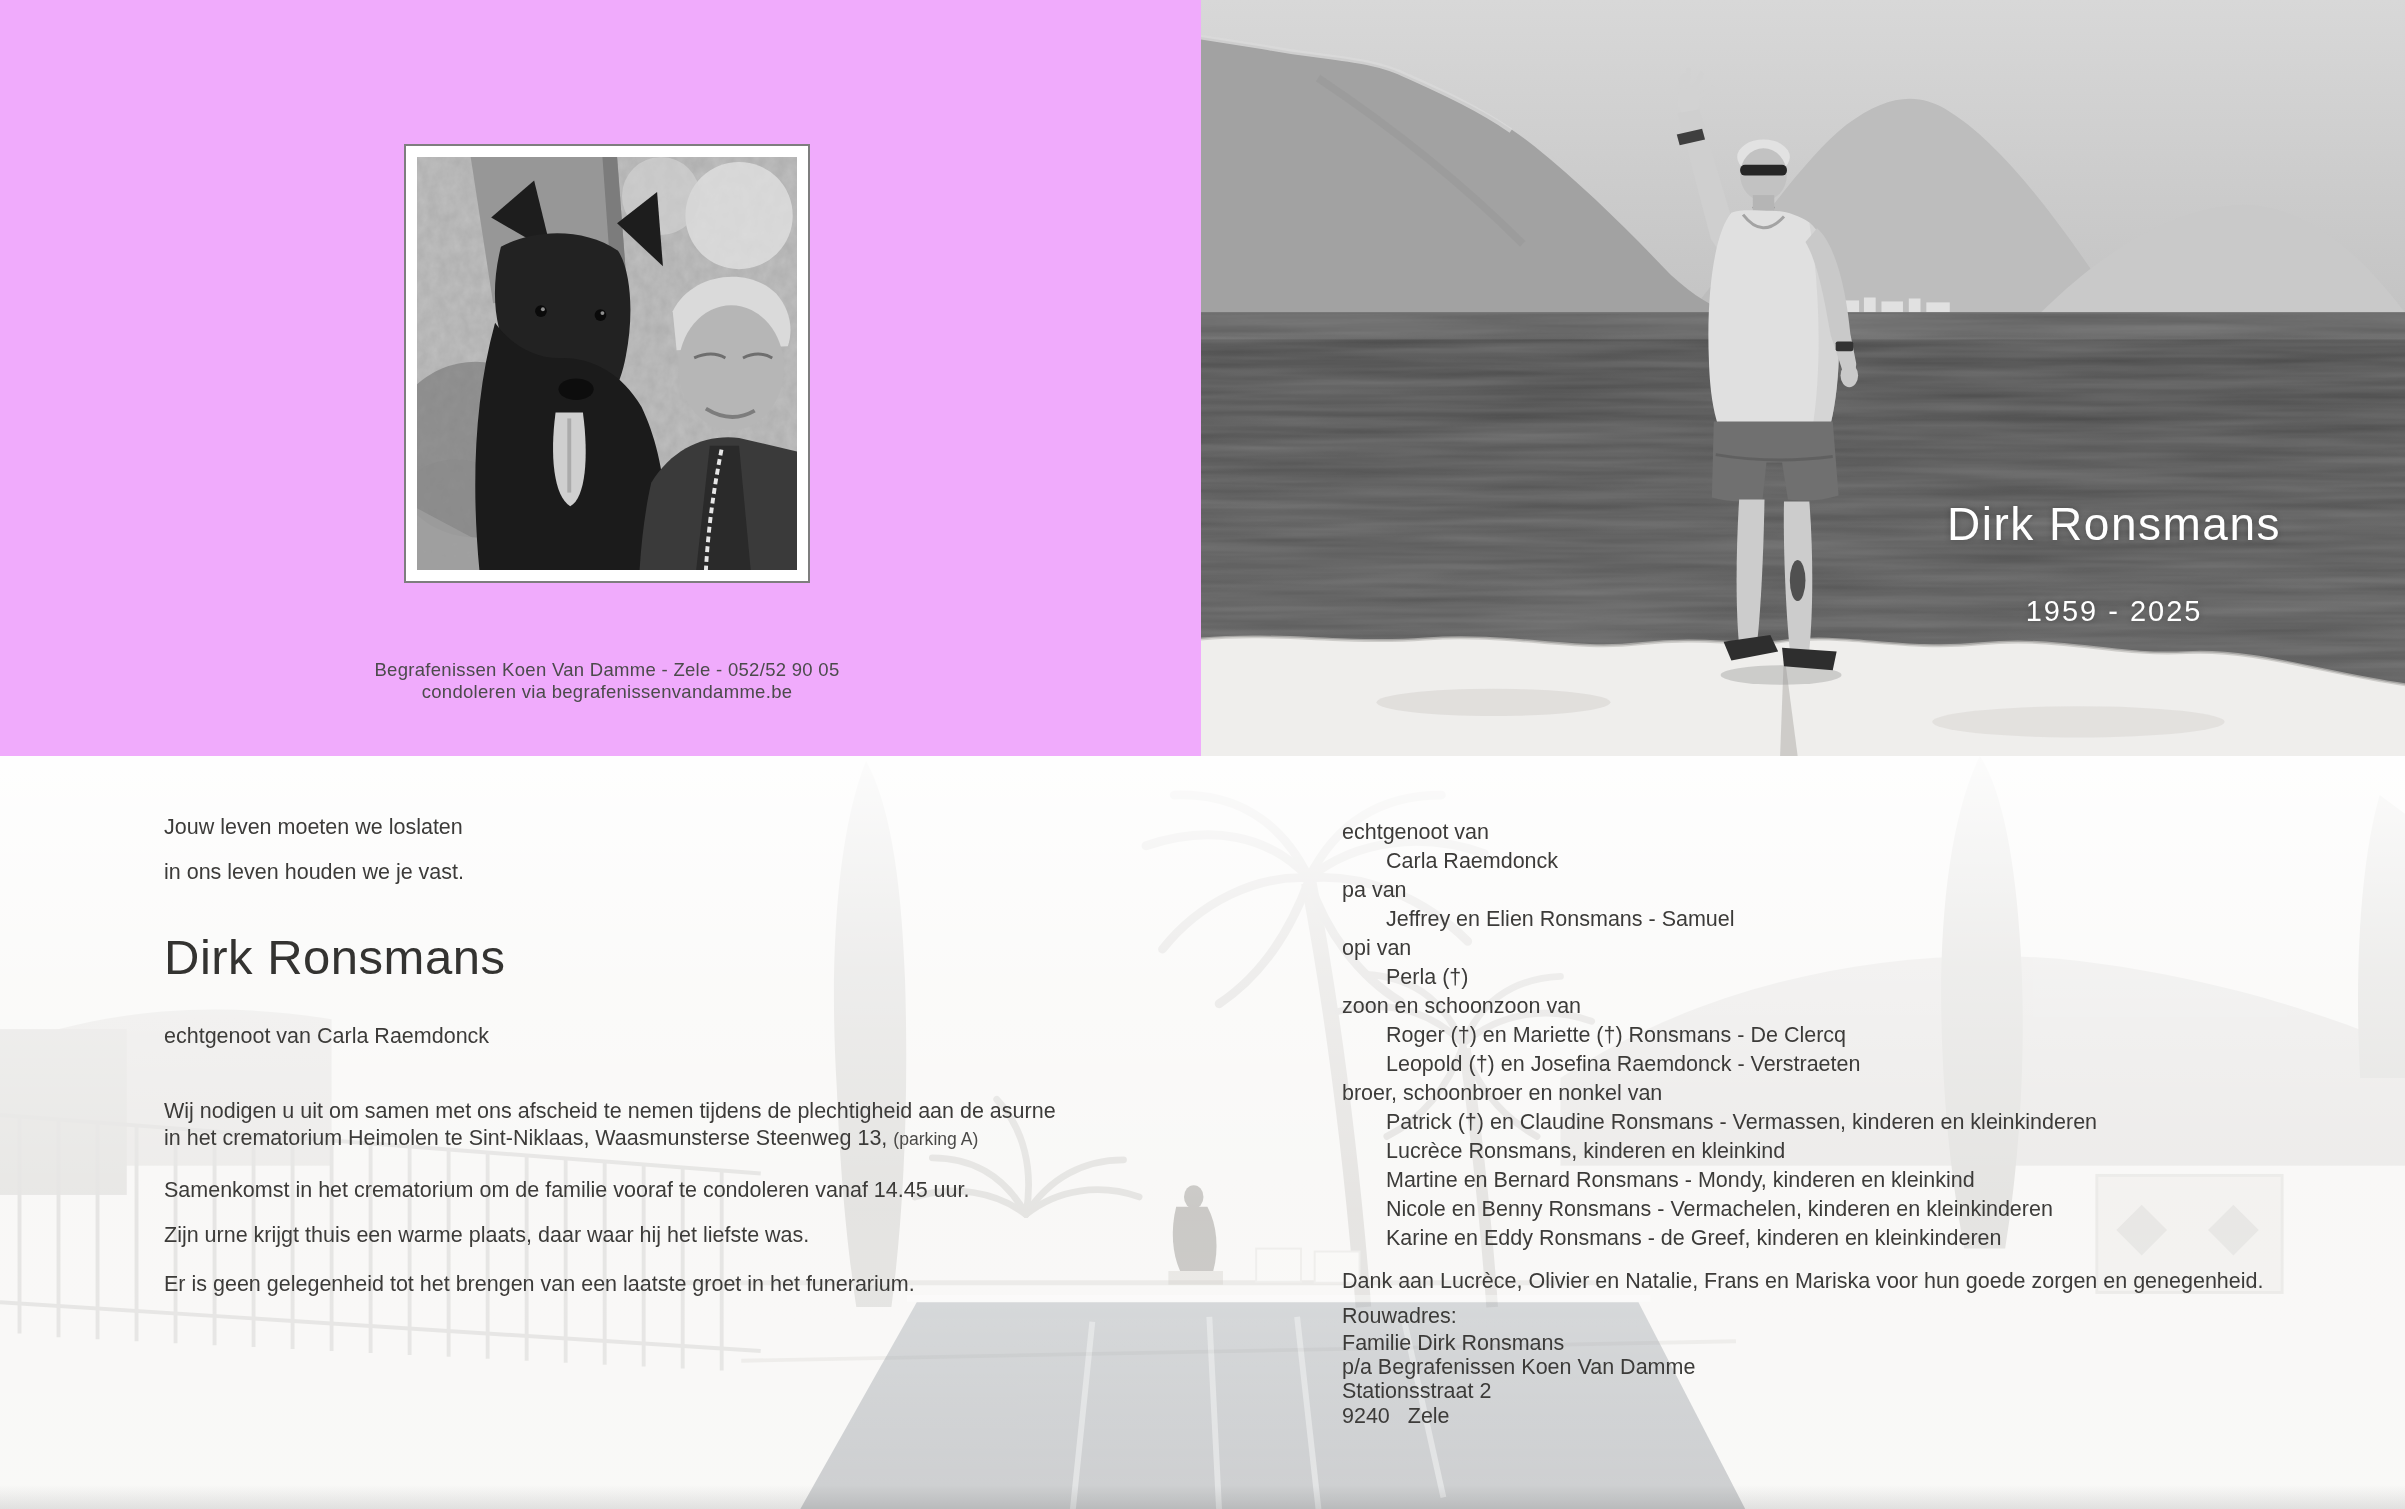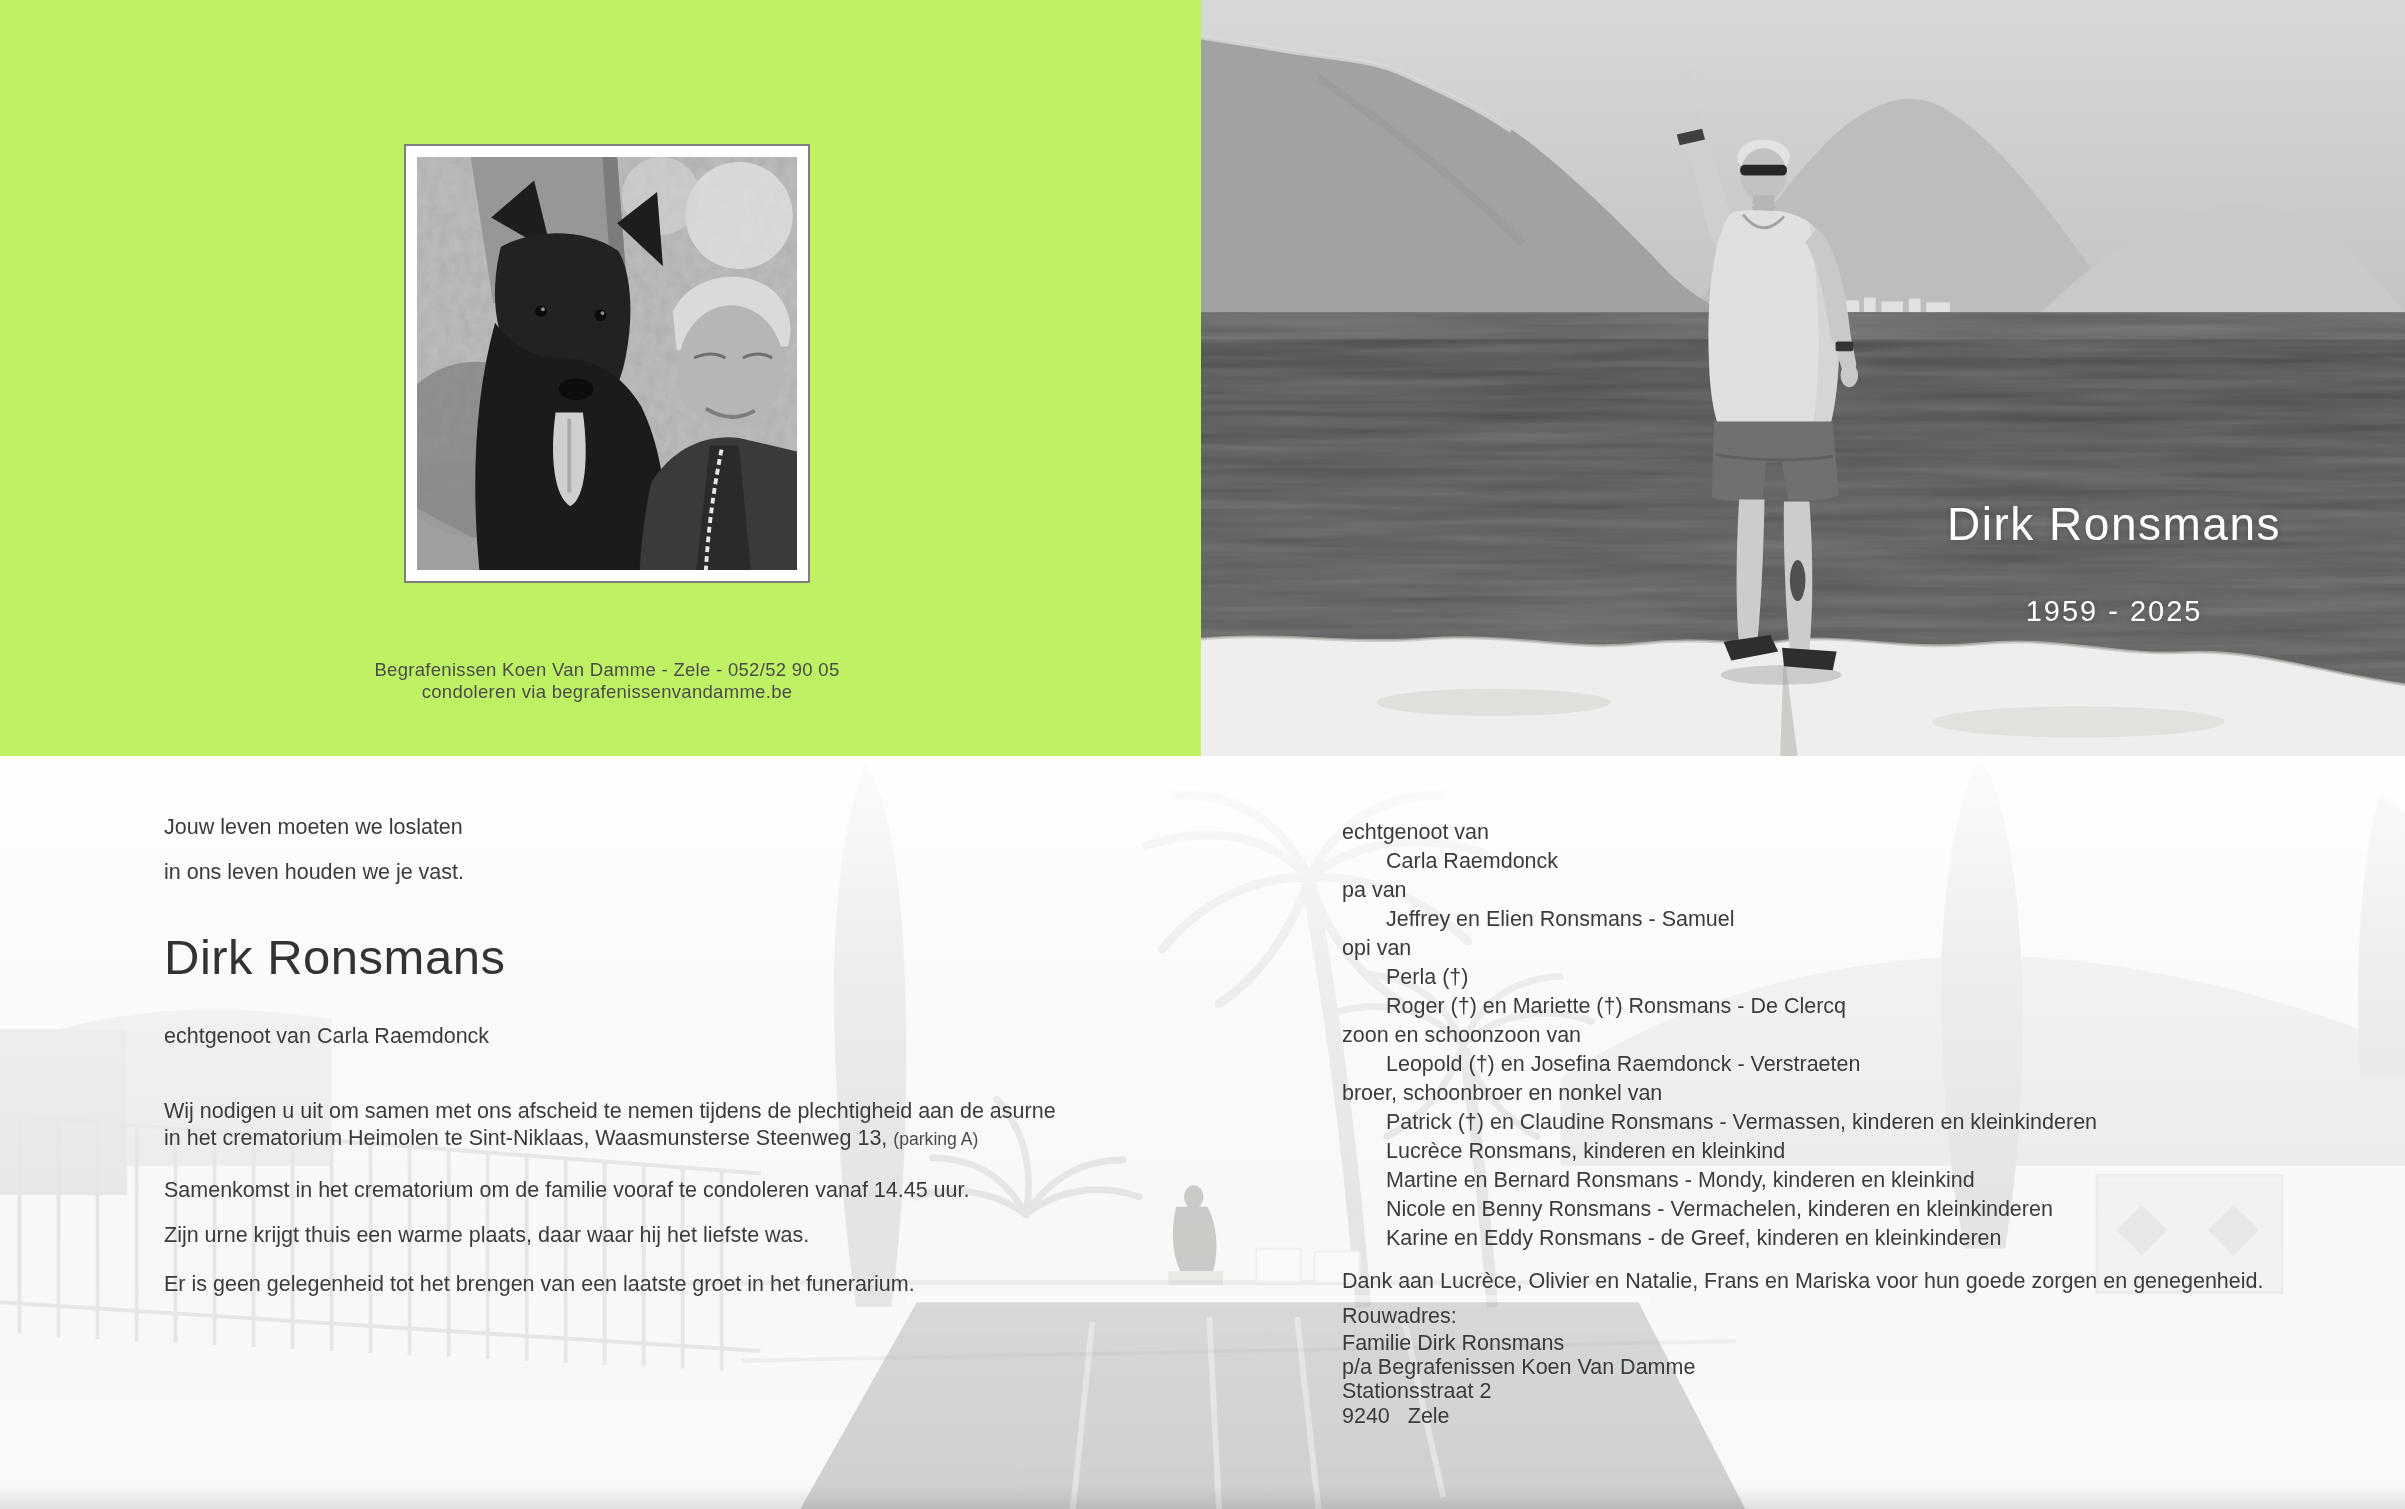--- a/index.html
+++ b/index.html
@@ -1,21 +1,21 @@
 <!DOCTYPE html>
 <html><head>
 <meta charset="utf-8">
 <style>
   html,body{margin:0;padding:0;background:#e9e9e9;}
   .card{
     position:relative;width:2406px;height:1510px;background:#ffffff;overflow:hidden;
     font-family:"Liberation Sans","DejaVu Sans",sans-serif;color:#3c3b39;
   }
   
-  .top-left{position:absolute;left:0;top:0;width:1201px;height:756px;background:#bef264;}
+  .top-left{position:absolute;left:0;top:0;width:1201px;height:756px;background:#f0abfc;}
   .portrait-frame{
     position:absolute;left:404px;top:144px;width:406px;height:439px;box-sizing:border-box;
     border:2px solid #7e7e7e;background:#ffffff;padding:10.7px;
   }
   .portrait-frame svg{display:block;width:100%;height:100%;}
   .contact{
     position:absolute;left:287px;top:659px;width:640px;text-align:center;
     font-size:18.5px;line-height:22.4px;color:#4b4b4b;letter-spacing:0.3px;
   }
   
@@ -317,22 +317,22 @@
       <div class="novisit-line">Er is geen gelegenheid tot het brengen van een laatste groet in het funerarium.</div>
     </div>
 
     <div class="col col-right">
       <div class="rel-line">echtgenoot van</div>
       <div class="rel-line rel-name">Carla Raemdonck</div>
       <div class="rel-line">pa van</div>
       <div class="rel-line rel-name">Jeffrey en Elien Ronsmans - Samuel</div>
       <div class="rel-line">opi van</div>
       <div class="rel-line rel-name">Perla (†)</div>
+      <div class="rel-line">zoon en schoonzoon van</div>
       <div class="rel-line rel-name">Roger (†) en Mariette (†) Ronsmans - De Clercq</div>
-      <div class="rel-line">zoon en schoonzoon van</div>
       <div class="rel-line rel-name">Leopold (†) en Josefina Raemdonck - Verstraeten</div>
       <div class="rel-line">broer, schoonbroer en nonkel van</div>
       <div class="rel-line rel-name">Patrick (†) en Claudine Ronsmans - Vermassen, kinderen en kleinkinderen</div>
       <div class="rel-line rel-name">Lucrèce Ronsmans, kinderen en kleinkind</div>
       <div class="rel-line rel-name">Martine en Bernard Ronsmans - Mondy, kinderen en kleinkind</div>
       <div class="rel-line rel-name">Nicole en Benny Ronsmans - Vermachelen, kinderen en kleinkinderen</div>
       <div class="rel-line rel-name">Karine en Eddy Ronsmans - de Greef, kinderen en kleinkinderen</div>
       <div class="thanks-line">Dank aan Lucrèce, Olivier en Natalie, Frans en Mariska voor hun goede zorgen en genegenheid.</div>
       <div class="rouwadres-label">Rouwadres:</div>
       <div class="addr-line">Familie Dirk Ronsmans</div>

